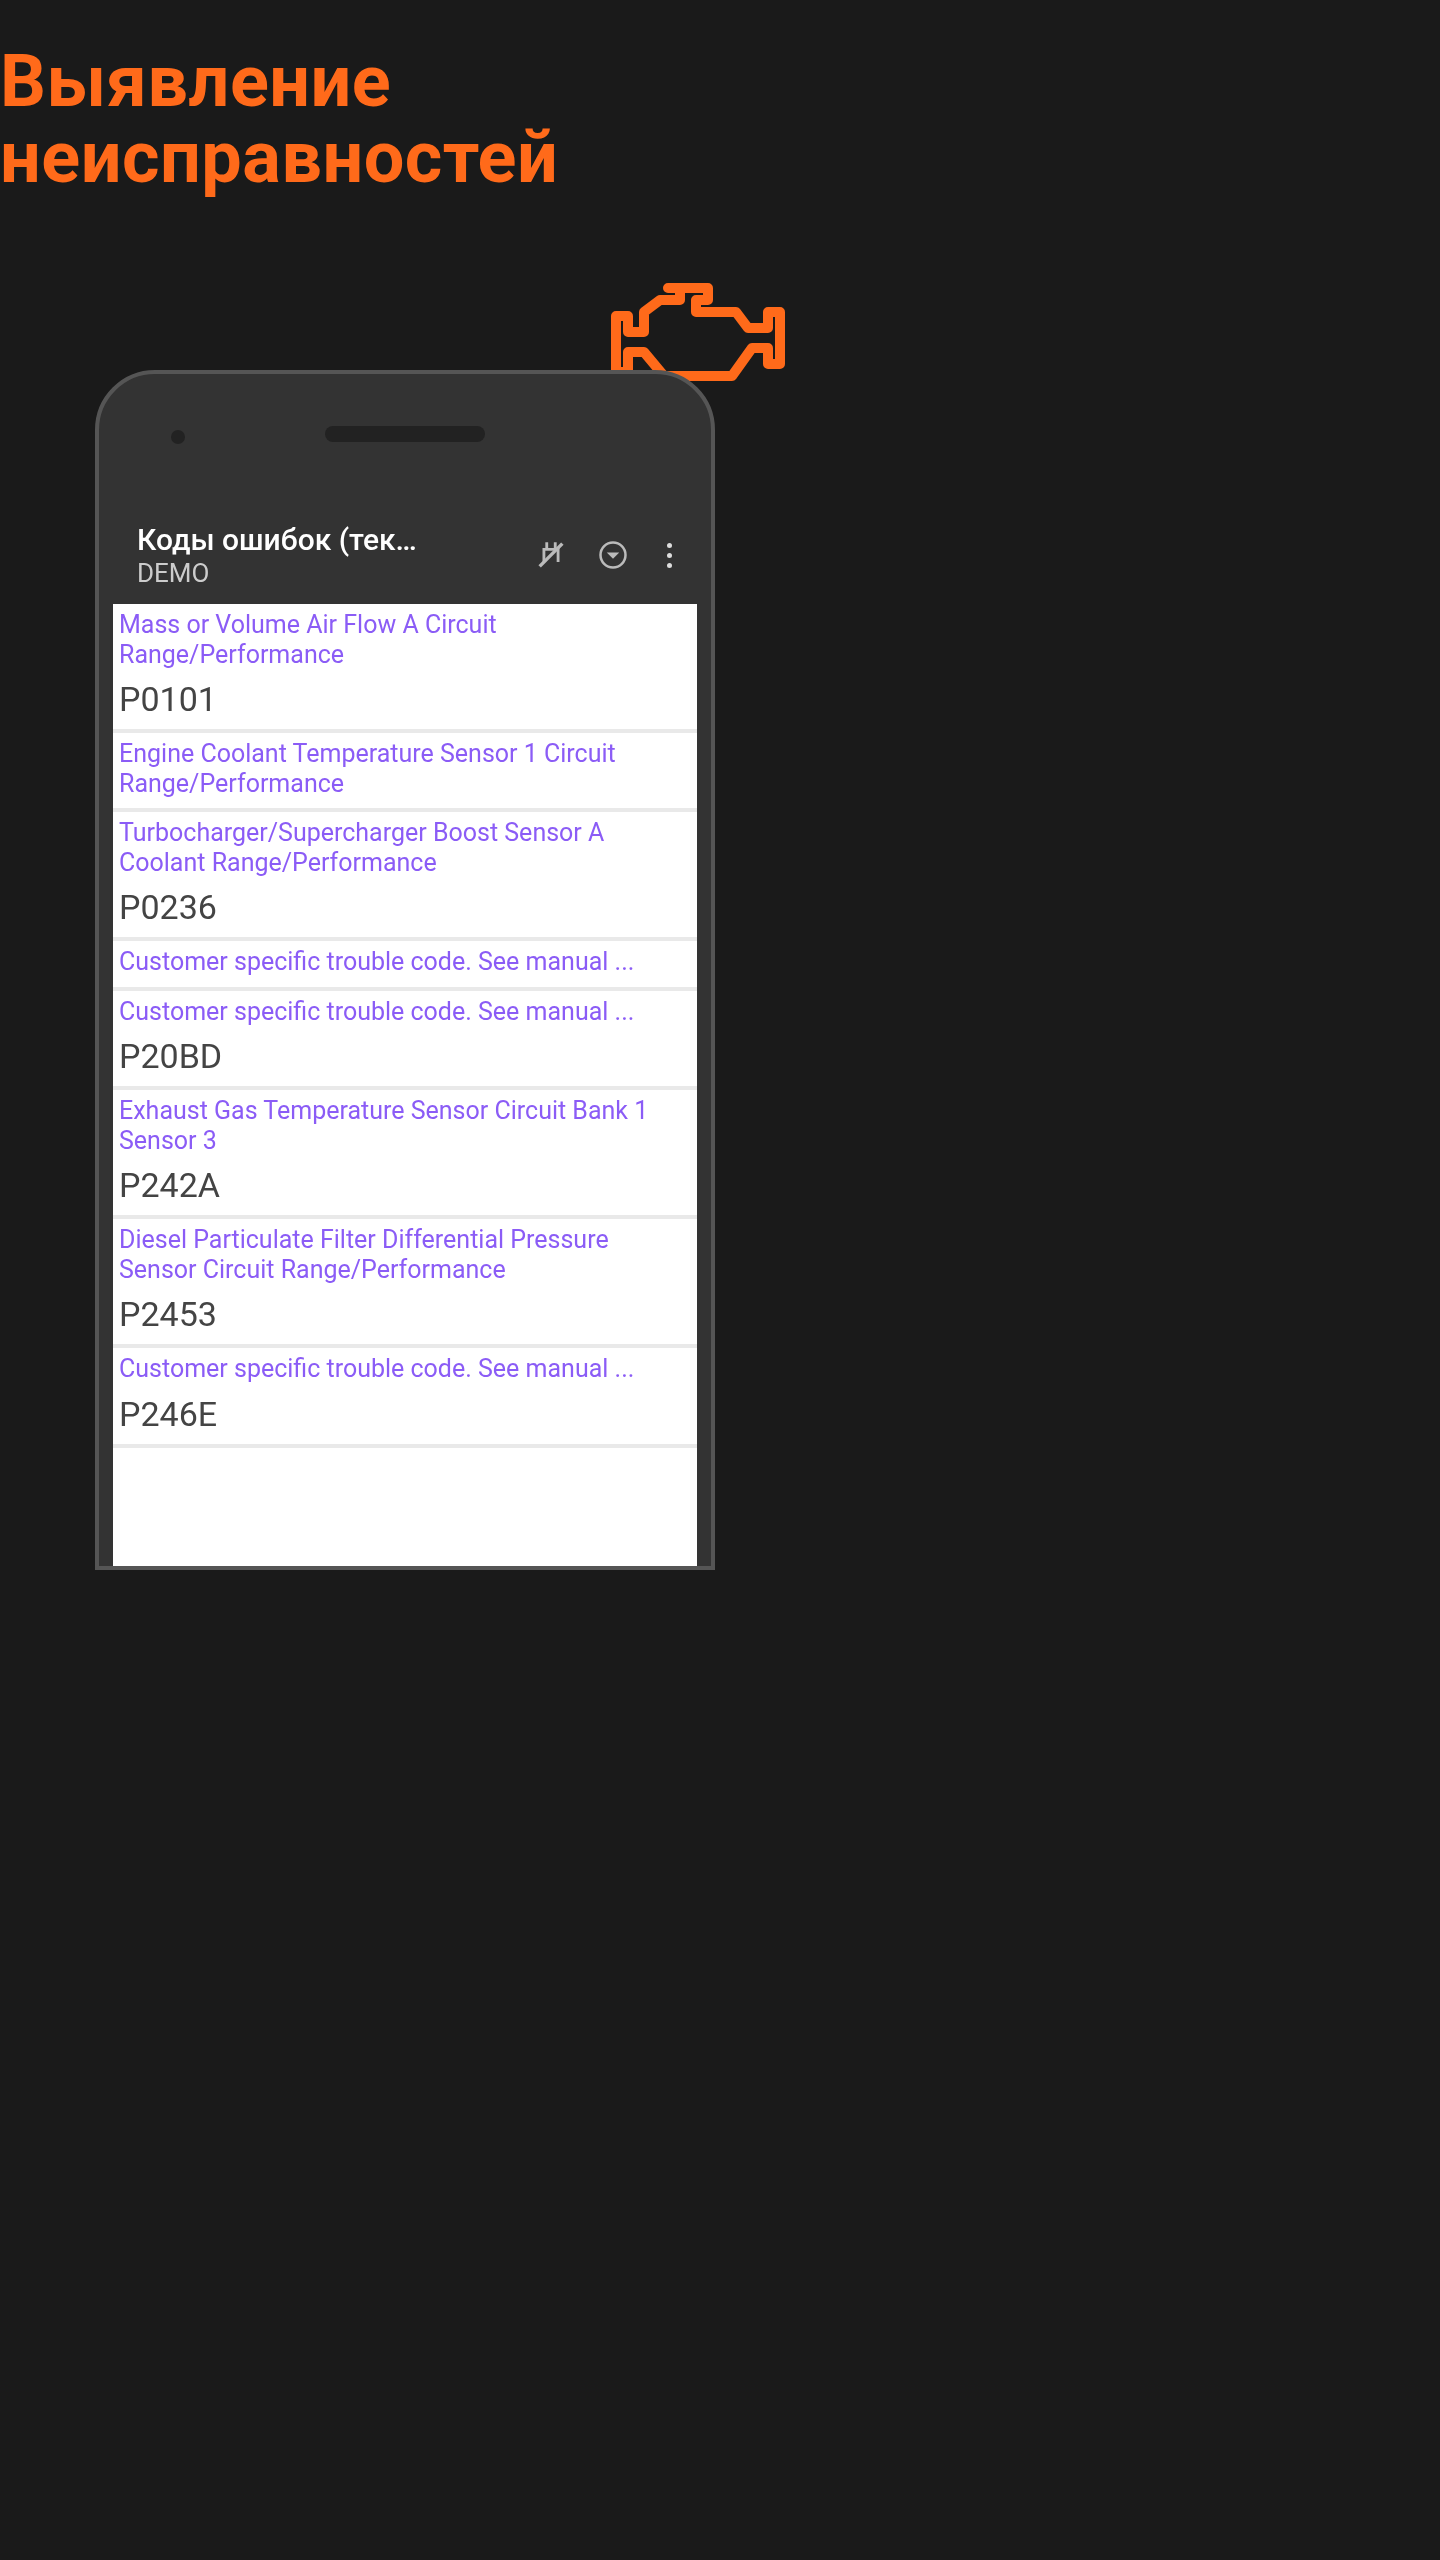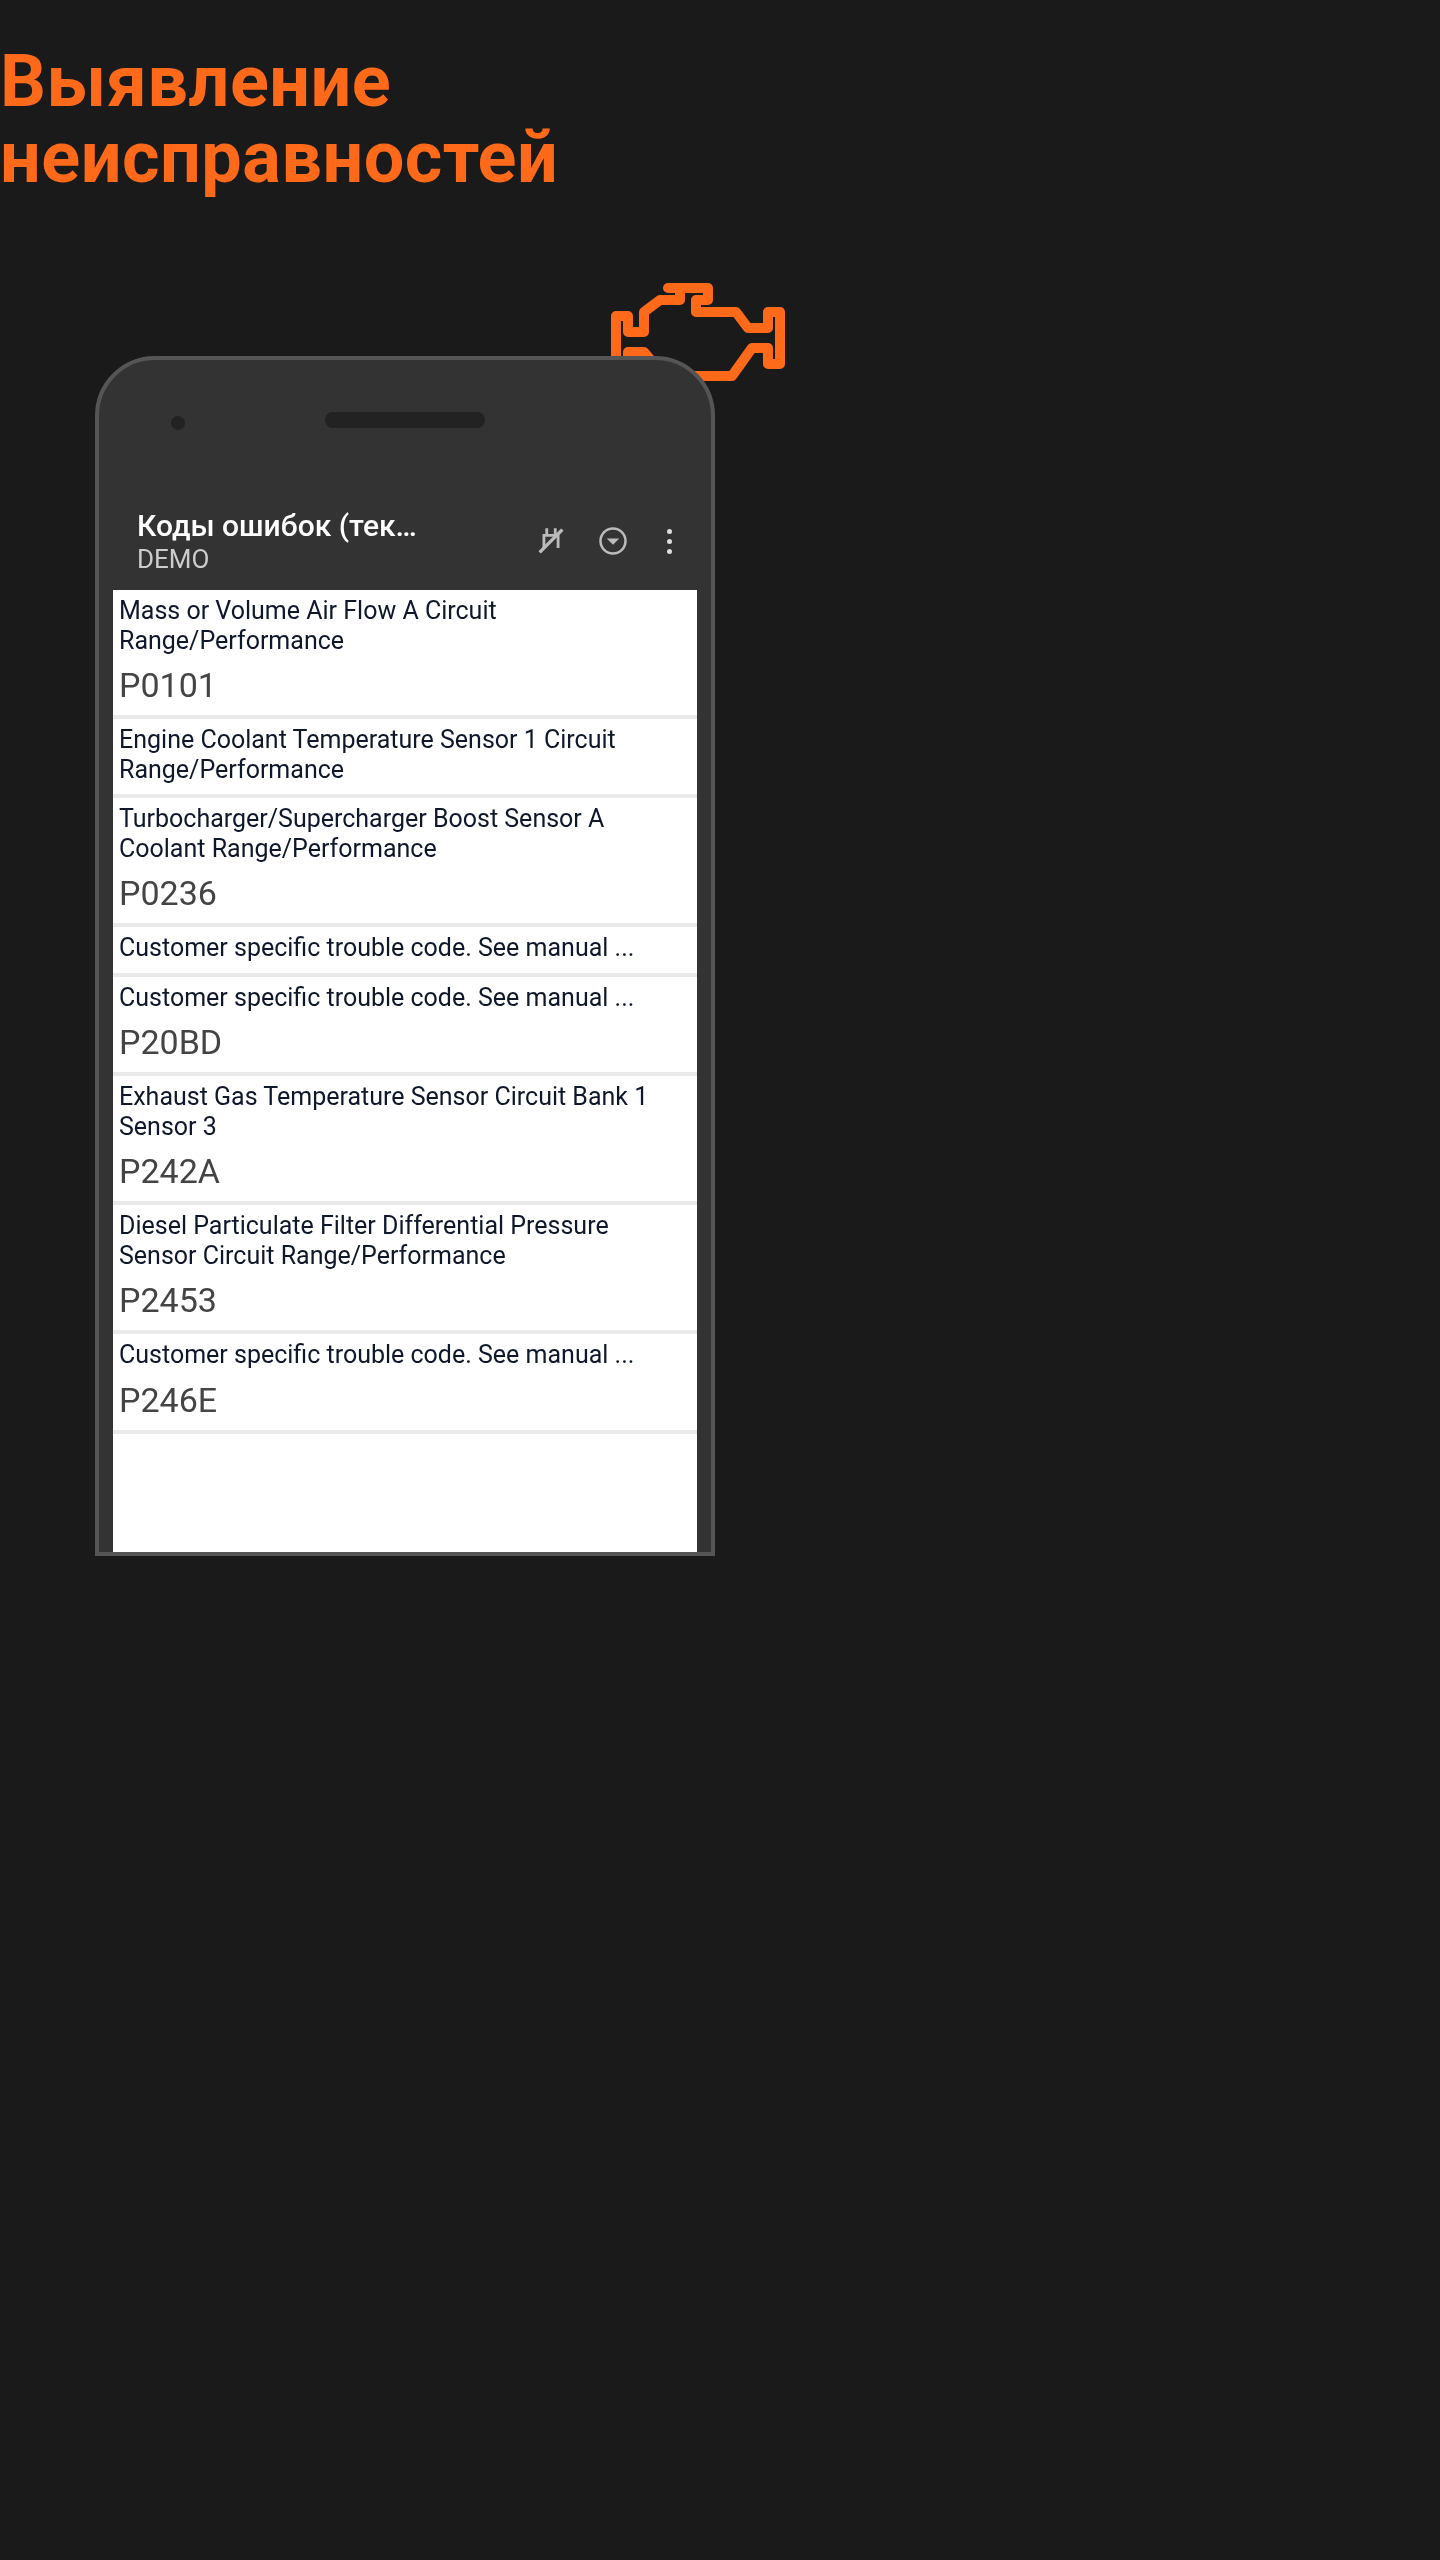--- a/index.html
+++ b/index.html
@@ -29,21 +29,21 @@
     .engine-icon {
       position: absolute;
       top: 280px;
       right: 8px;
       width: 220px;
       height: 160px;
       color: #ff6a1a;
     }
     .phone {
       position: absolute;
-      top: 356px;
+      top: 370px;
       left: 50%;
       transform: translateX(-50%);
       width: 620px;
       height: 1200px;
       background: #333;
       border: 4px solid #555;
       border-radius: 60px 60px 0 0;
       overflow: hidden;
     }
     .phone-camera {
@@ -133,21 +133,21 @@
     .list {
       height: calc(100% - 98px);
       overflow: hidden;
       background: #fff;
     }
     .item {
       padding: 6px 6px 10px 6px;
       border-bottom: 4px solid #e9e9e9;
     }
     .item-desc {
-      color: #0f172a;
+      color: #8b5cf6;
       font-size: 25px;
       line-height: 1.18;
     }
     .item-code {
       color: #444;
       font-size: 34px;
       font-weight: 400;
       margin-top: 10px;
     }
   </style>

